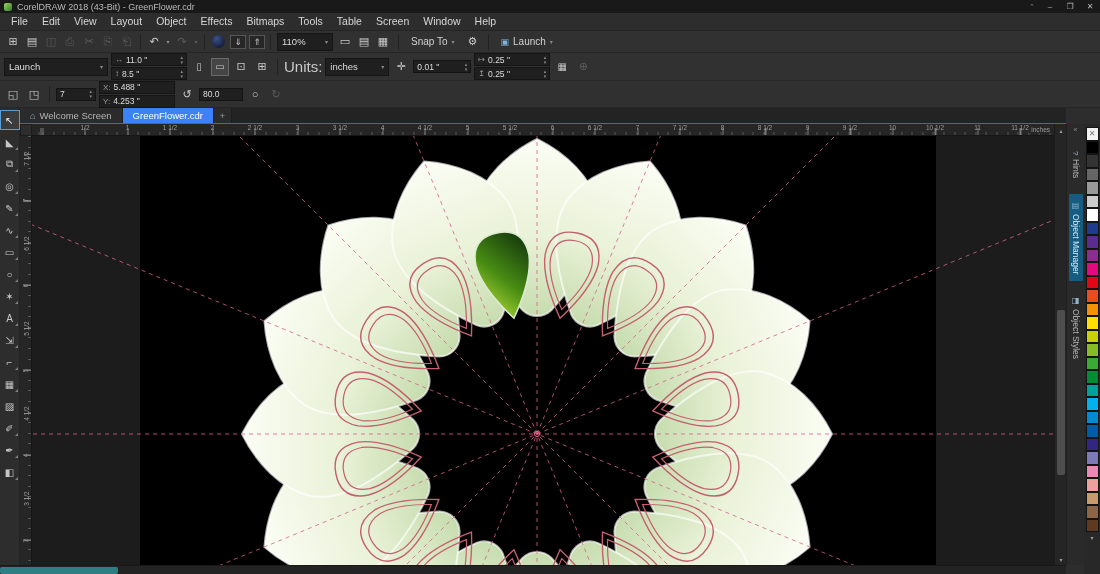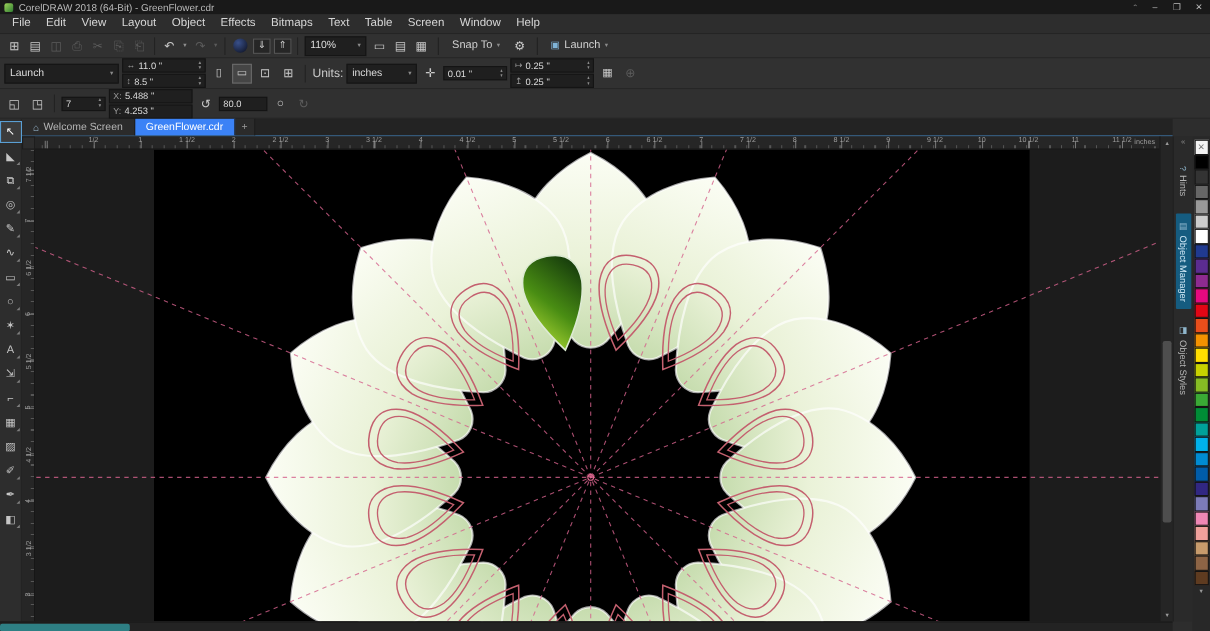--- a/index.html
+++ b/index.html
@@ -36,21 +36,21 @@
   .tbtn .arr{color:#8a8a8a;font-size:6px;}
   .lico{color:#7fb4d8;font-size:9px;}
   .stack{display:flex;flex-direction:column;gap:1px;flex:none;}
   .sfield{height:13px;background:#1f1f1f;border:1px solid #141414;display:flex;align-items:center;font-size:8.5px;color:#ddd;padding:0 3px;gap:3px;width:76px;flex:none;}
   .sfield .val{white-space:nowrap;}
   .fico{color:#9a9a9a;font-size:8px;}
   .spin{display:flex;flex-direction:column;margin-left:auto;line-height:1;}
   .spin i{font-style:normal;font-size:5px;color:#8a8a8a;height:5px;overflow:hidden;}
   .pbtn{width:18px;height:18px;border:1px solid transparent;display:flex;align-items:center;justify-content:center;color:#c9c9c9;font-size:10px;flex:none;}
   .pbtn.active{background:#454545;border-color:#6a6a6a;}
-  .plabel{font-size:11px;color:#c9c9c9;flex:none;}
+  .plabel{font-size:15px;color:#c9c9c9;flex:none;}
   .tb-icon.disabled,.pbtn.disabled{color:#5c5c5c;}
 
   
   .tabbar{position:absolute;left:20px;top:108px;width:1046px;height:16px;background:#232323;display:flex;align-items:stretch;font-size:9.5px;border-bottom:1px solid #3c6f9d;}
   .doctab{display:flex;align-items:center;gap:4px;padding:0 10px;background:#2b2b2b;color:#b5b5b5;border-right:1px solid #1d1d1d;}
   .doctab.active{background:#3b82f6;color:#fff;}
   .tabico{font-size:9px;color:#9fc0d8;}
   .tab-add{width:18px;display:flex;align-items:center;justify-content:center;color:#9a9a9a;background:#2b2b2b;border-right:1px solid #1d1d1d;}
 
   
@@ -97,38 +97,38 @@
   .swatch.nocolor{background:#f2f2f2;color:#777;font-size:8px;display:flex;align-items:center;justify-content:center;line-height:1;}
   .pal-more{margin-top:2px;font-size:6px;color:#9a9a9a;}
 </style>
 </head>
 <body>
 
 <div id="app">
 
   <div class="titlebar">
     <span class="app-icon"></span>
-    <span class="title-text">CorelDRAW 2018 (64-Bit) - GreenFlower.cdr</span>
+    <span class="title-text">CorelDRAW 2018 (43-Bit) - GreenFlower.cdr</span>
     <span class="win-controls">
       <span class="ribbon-ico">⌃</span>
       <span class="win-btn">–</span>
       <span class="win-btn">❐</span>
       <span class="win-btn">✕</span>
     </span>
   </div>
 
   <div class="menubar" id="menubar">
       <span class="menu-item">File</span>
       <span class="menu-item">Edit</span>
       <span class="menu-item">View</span>
       <span class="menu-item">Layout</span>
       <span class="menu-item">Object</span>
       <span class="menu-item">Effects</span>
       <span class="menu-item">Bitmaps</span>
-      <span class="menu-item">Text</span>
+      <span class="menu-item">Tools</span>
       <span class="menu-item">Table</span>
       <span class="menu-item">Screen</span>
       <span class="menu-item">Window</span>
       <span class="menu-item">Help</span>
     </div>
 
   <div class="bar toolbar">
     <span class="irun" id="tb-left">
         <span class="tb-icon">⊞</span>
         <span class="tb-icon">▤</span>

